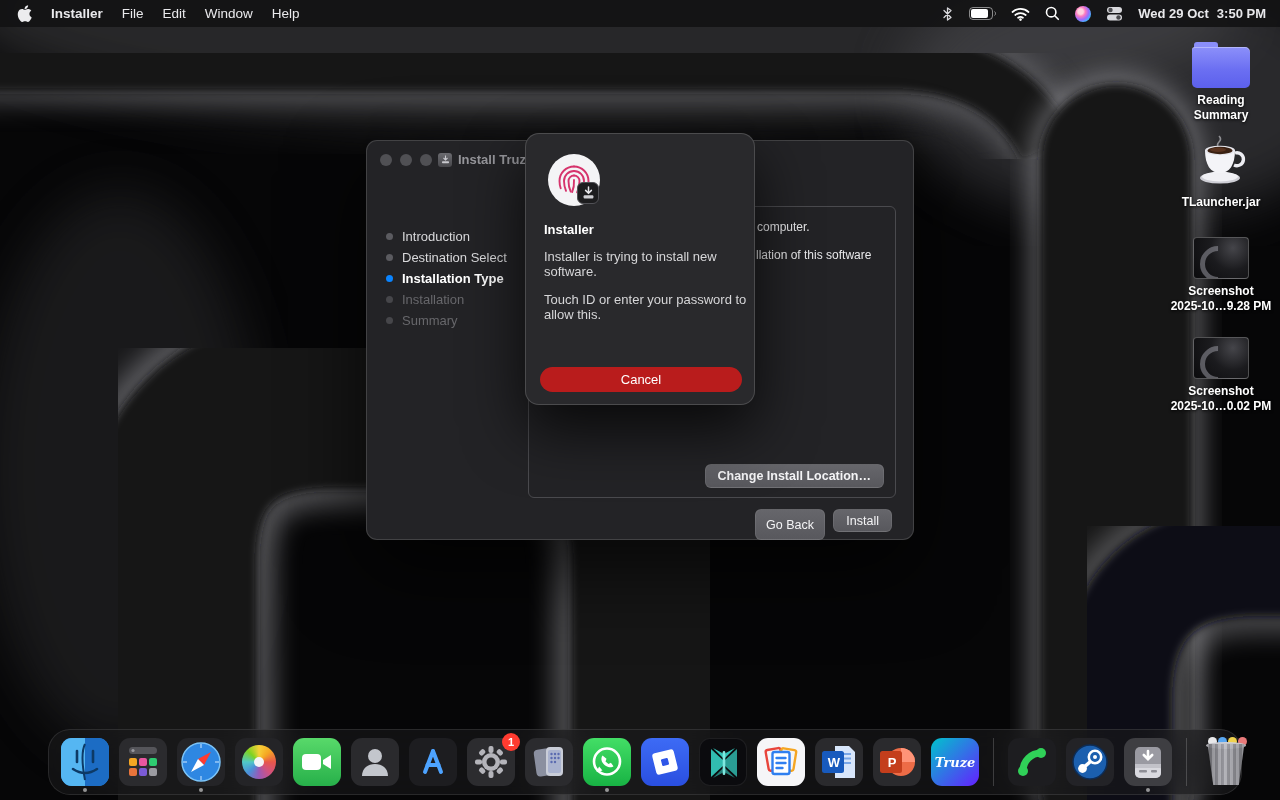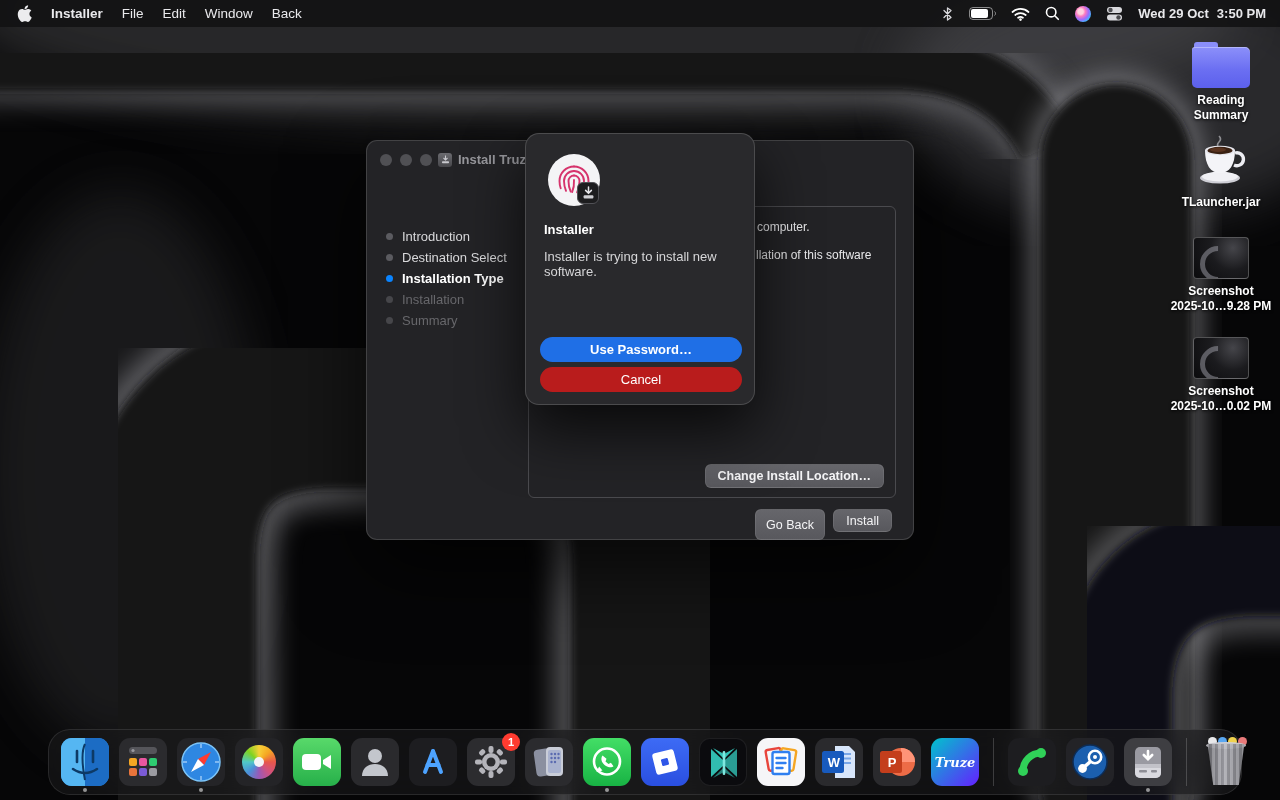--- a/index.html
+++ b/index.html
@@ -154,21 +154,21 @@
       <span class="mb-icon">
         <svg width="15" height="17" viewBox="0 0 15 17">
             <path fill="#ececee" d="M12.4,9c0-2.2,1.8-3.2,1.9-3.3c-1-1.5-2.6-1.7-3.2-1.7C9.7,3.9,8.5,4.8,7.8,4.8C7.1,4.8,6.1,4,5,4C3.6,4,2.2,4.9,1.5,6.2c-1.5,2.6-0.4,6.5,1.1,8.6c0.7,1,1.6,2.2,2.7,2.1c1.1,0,1.5-0.7,2.8-0.7c1.3,0,1.7,0.7,2.8,0.7c1.2,0,1.9-1,2.6-2.1c0.8-1.2,1.2-2.4,1.2-2.4S12.4,11.3,12.4,9z"></path>
             <path fill="#ececee" d="M10.2,2.9c0.6-0.7,1-1.7,0.9-2.7C10.2,0.3,9.1,0.8,8.5,1.5C8,2.1,7.5,3.1,7.6,4.1C8.6,4.2,9.6,3.6,10.2,2.9z"></path>
           </svg>
       </span>
       <span class="mitem app-name">Installer</span>
       <span class="mitem">File</span>
       <span class="mitem">Edit</span>
       <span class="mitem">Window</span>
-      <span class="mitem">Back</span>
+      <span class="mitem">Help</span>
     </div>
     <div class="right">
       <span class="mb-icon">
         <svg width="13" height="16" viewBox="0 0 13 16">
             <path d="M3,4.5 L10,11.5 L6.5,14 V2 L10,4.5 L3,11.5" stroke="#d8d8dc" stroke-width="1.3" fill="none" stroke-linejoin="round" stroke-linecap="round"></path>
           </svg>
       </span>
       <span class="mb-icon">
         <svg width="27" height="13" viewBox="0 0 27 13">
             <rect x="0.5" y="0.5" width="23" height="12" rx="3.5" stroke="rgba(255,255,255,.5)" fill="none"></rect>
@@ -304,21 +304,21 @@
       </svg>
       <span class="touch-badge">
         <svg width="15" height="16" viewBox="0 0 15 16">
             <path d="M7.5,2 v6 M4.6,5.4 l2.9,2.9 2.9,-2.9" stroke="#e8e8ec" stroke-width="1.5" fill="none" stroke-linecap="round"></path>
             <rect x="2.6" y="10.2" width="9.8" height="3.4" rx="1" fill="#cfcfd4"></rect>
           </svg>
       </span>
     </div>
     <div class="auth-app">Installer</div>
     <div class="auth-msg">Installer is trying to install new software.</div>
-    <button class="auth-btn auth-primary">Use Password…</button>
+    <div class="auth-prompt">Touch ID or enter your password to allow this.</div>
     <button class="auth-btn auth-cancel">Cancel</button>
   </div>
 
   <div class="dock">
 
     <div class="tile">
       <div class="tile-bg">
         <svg width="48" height="48" viewBox="0 0 48 48">
           <rect width="48" height="48" fill="#2f8fe0"></rect>
             <rect x="24" width="24" height="48" fill="#1c6cc4"></rect>

